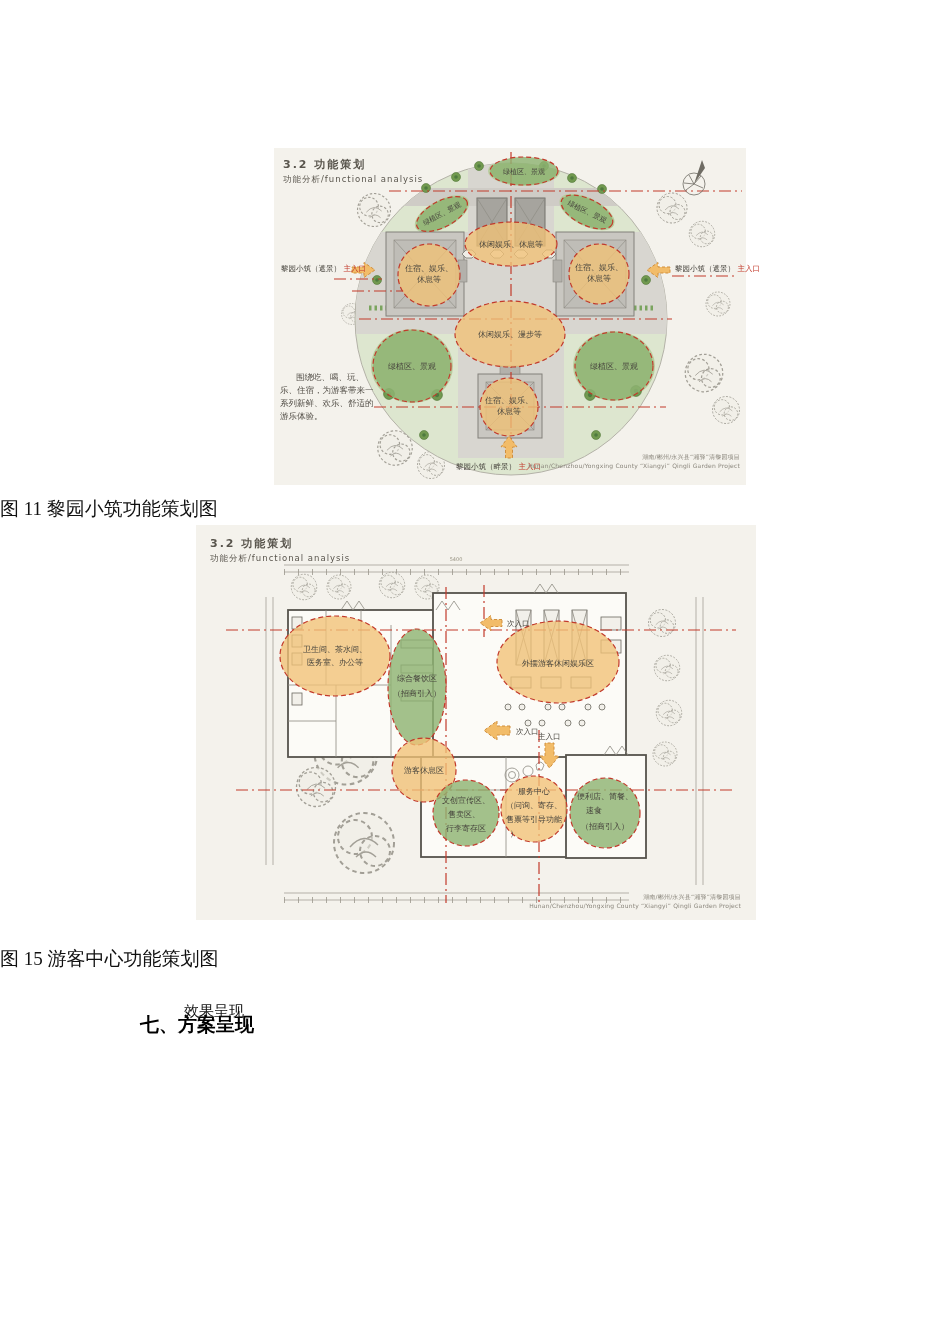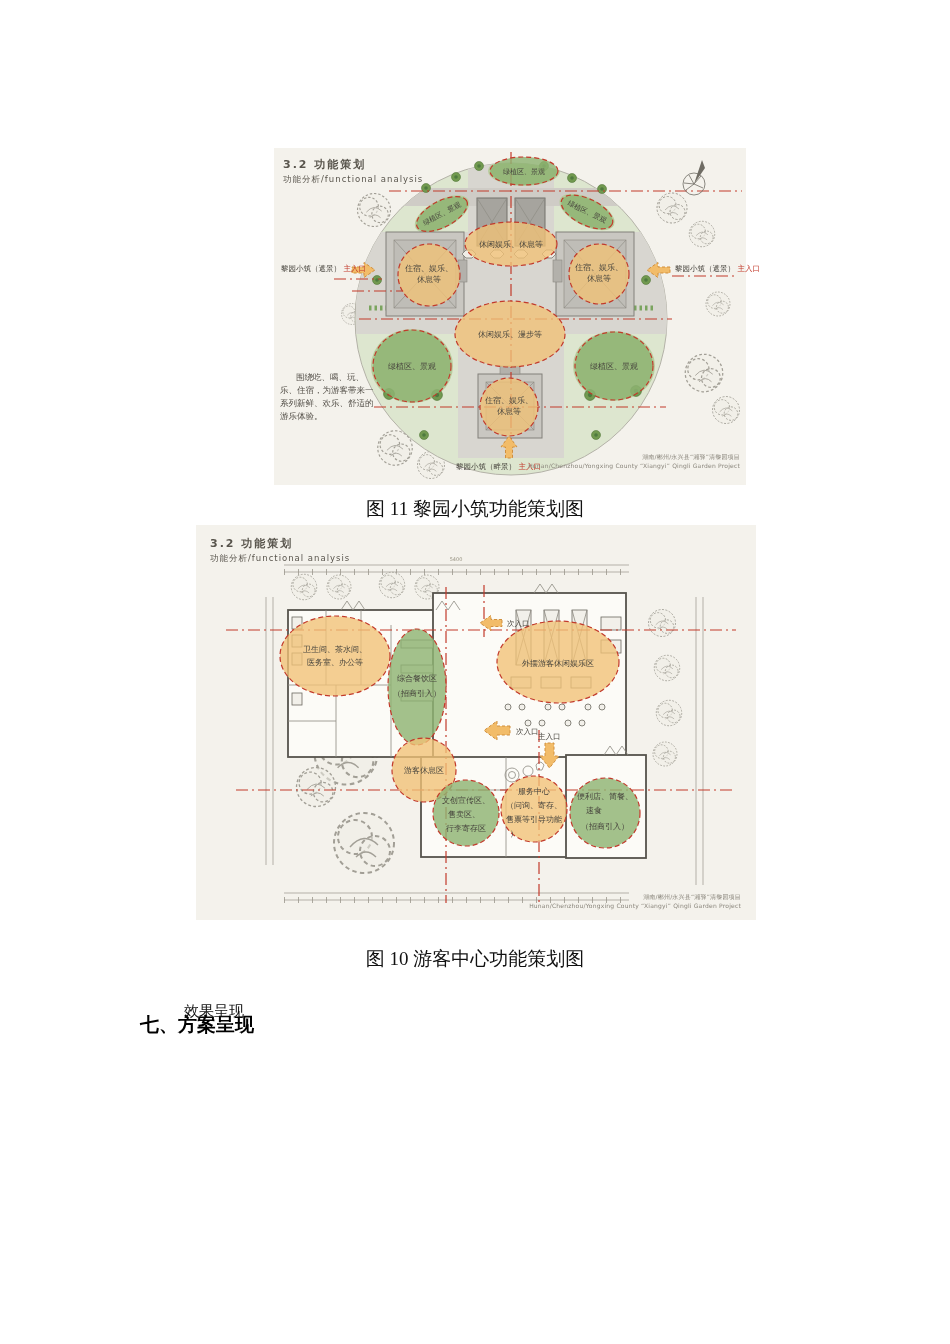--- a/index.html
+++ b/index.html
@@ -33,21 +33,21 @@
   .gt2{fill:#4e7a3f;}
   .bld{fill:#c9c7c1;stroke:#82807a;stroke-width:1;}
   .bld-dark{fill:#a6a49e;stroke:#73716b;stroke-width:1;}
   .roofline{stroke:#8a887f;stroke-width:.6;fill:none;}
   .stair{stroke:#8a887f;stroke-width:.6;fill:#b3b1ab;}
   .pav{fill:var(--paving);}
   .court{fill:var(--courtyard);}
   .hedge{stroke:#7aa45e;stroke-width:5;stroke-dasharray:2.5 3;fill:none;}
   .foot{font-size:6px;fill:#8a867c;text-anchor:end;letter-spacing:.2px;}
   .compass{stroke:#6f6c64;stroke-width:.8;fill:none;}
-  .caption{position:absolute;left:0;right:0;text-align:center;font-size:19px;color:#111;}
+  .caption{position:absolute;left:0;right:0;text-align:left;font-size:19px;color:#111;}
   .heading{position:absolute;font-size:19px;font-weight:bold;color:#000;margin-top:36px;}
   .bodytext{position:absolute;font-size:15px;color:#111;margin-left:44px;}
 </style>
 </head>
 <body>
 
 <div class="figure" style="left:240px;top:148px;width:540px;height:337px;">
 <svg class="plan-svg" viewBox="0 0 472 337" xmlns="http://www.w3.org/2000/svg">
   <defs>
     <g id="tree">
@@ -352,16 +352,16 @@
     <text x="14" y="36" class="psub">功能分析/functional analysis</text>
   </g>
 
   <g>
     <text x="545" y="374" class="foot">湖南/郴州/永兴县“湘驿”清黎园项目</text>
     <text x="545" y="383" class="foot">Hunan/Chenzhou/Yongxing County “Xiangyi” Qingli Garden Project</text>
   </g>
 </svg>
 </div>
 
-<div class="caption" style="top:946px;">图 10  游客中心功能策划图</div>
+<div class="caption" style="top:946px;">图 15  游客中心功能策划图</div>
 
 <div class="heading" style="left:140px;top:976px;">七、方案呈现</div>
 <div class="bodytext" style="left:140px;top:1002px;">效果呈现</div>
 
 </body></html>

